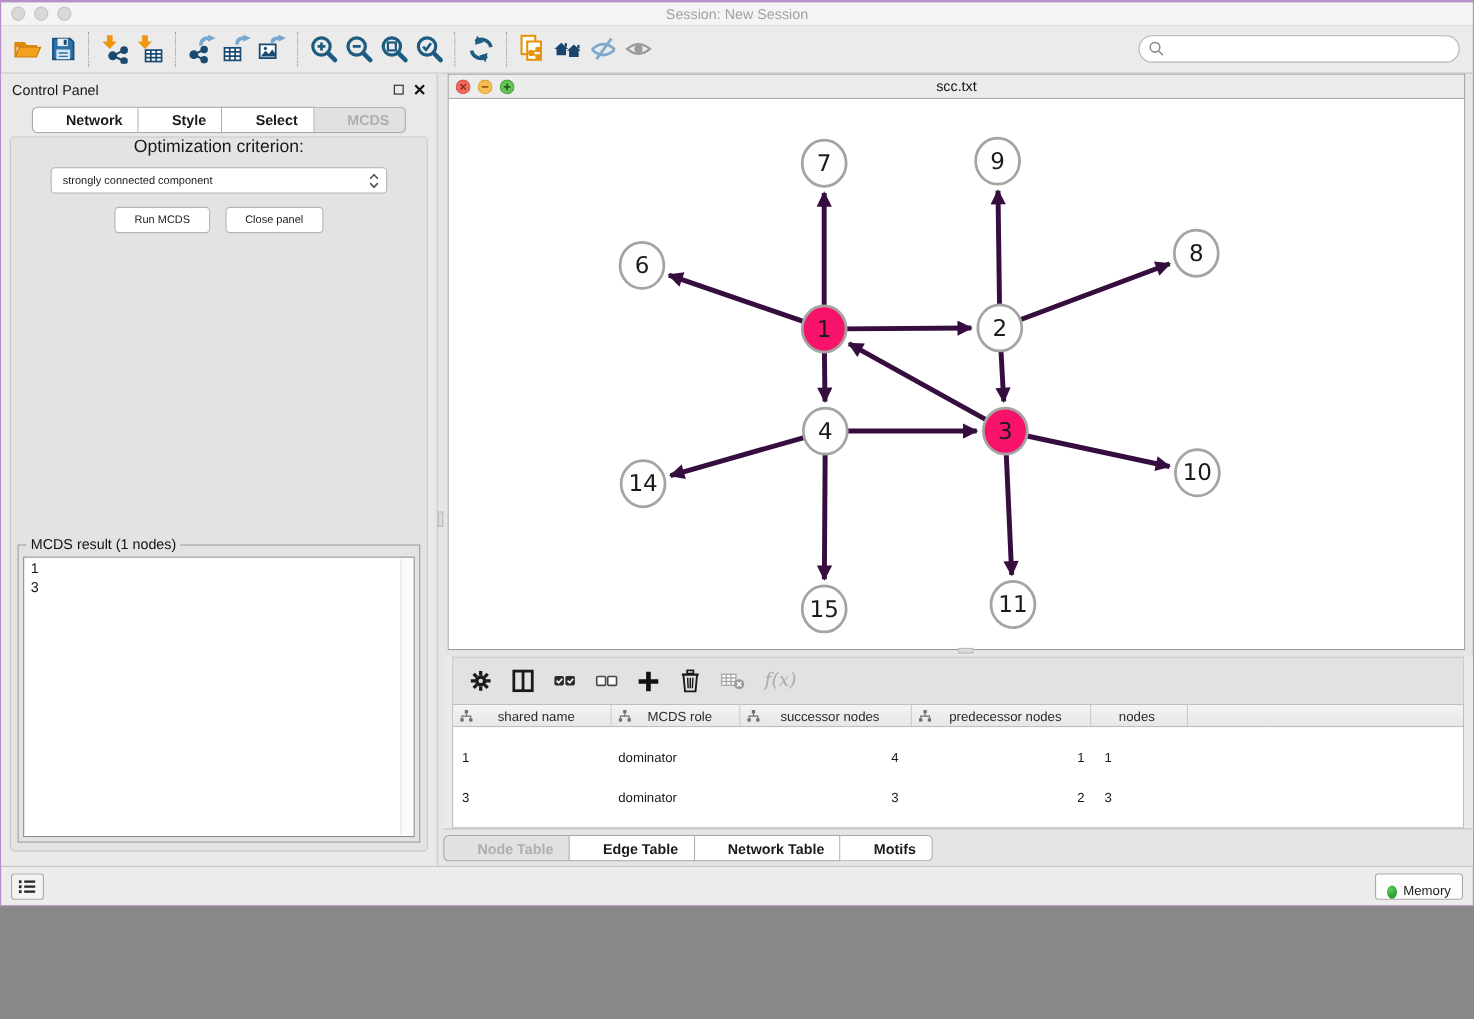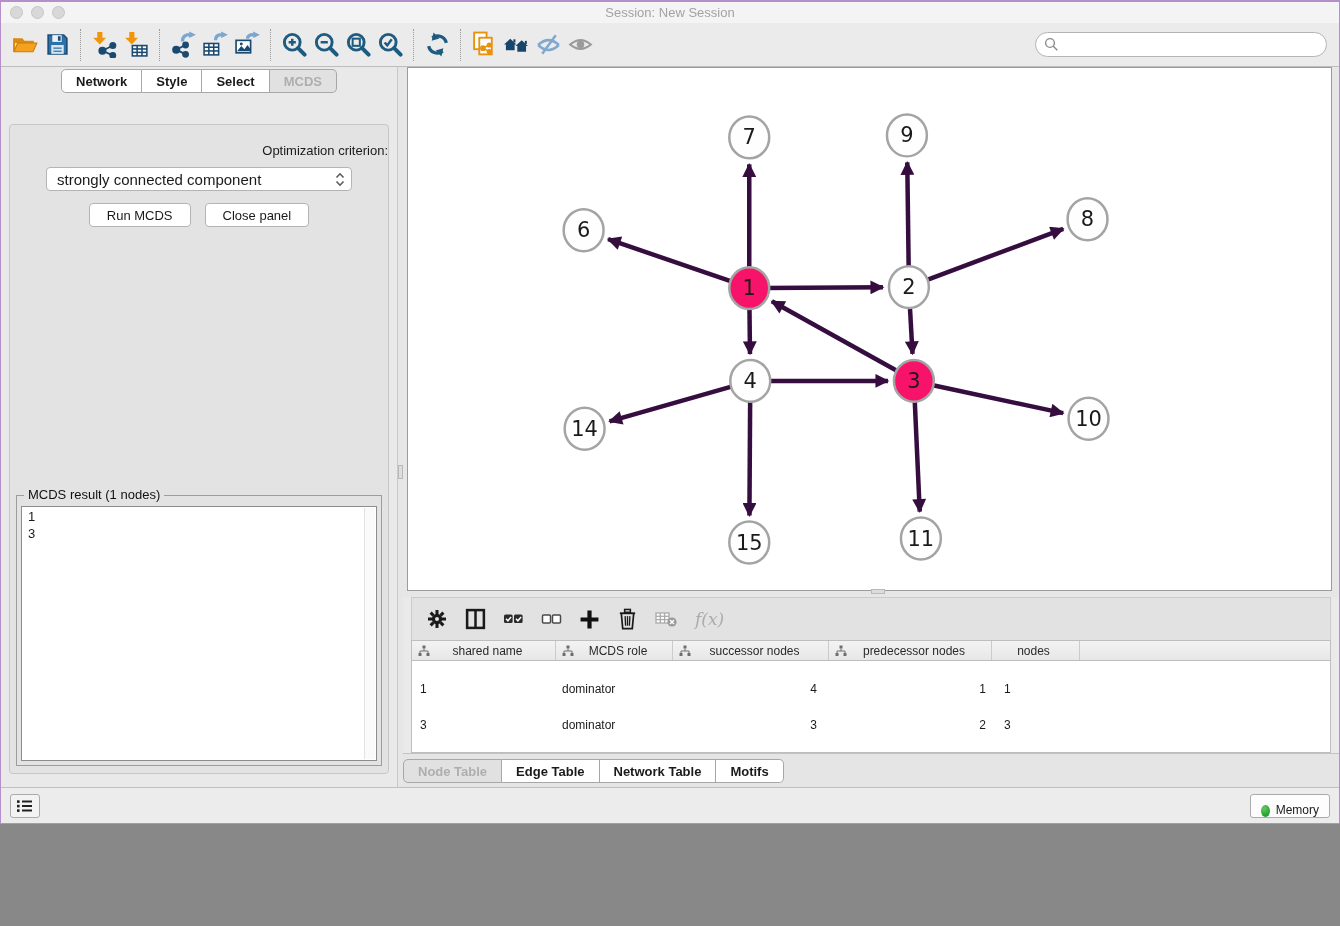--- a/index.html
+++ b/index.html
@@ -25,30 +25,30 @@
   .tb-search input{border:none;outline:none;flex:1;font-size:13px;background:transparent;margin-left:5px;font-family:inherit;}
   
   .main{flex:1;display:flex;min-height:0;background:#E7E6E7;}
   
   .control-panel{width:396px;background:#EAE9EA;position:relative;flex:0 0 auto;}
   .cp-head{height:28px;display:flex;align-items:center;padding:0 10px;}
   .cp-head .ptitle{font-size:13px;color:#161616;}
   .pwin-controls{margin-left:auto;display:flex;align-items:center;gap:9px;}
   .wbox{width:9px;height:9px;border:1.6px solid #222;display:inline-block;background:transparent;}
   .tabstrip{display:flex;justify-content:center;height:24px;margin-top:2px;}
-  .tab{background:#fff;border:1px solid #A8A7A8;border-left:none;padding:2px 14px 0 14px;font-size:13px;font-weight:600;height:24px;line-height:20px;}
+  .tab{background:#fff;border:1px solid #A8A7A8;border-left:none;padding:2px 14px 0 30px;font-size:13px;font-weight:600;height:24px;line-height:20px;}
   .tab.first{border-left:1px solid #A8A7A8;border-radius:5px 0 0 5px;}
   .tab.last{border-radius:0 5px 5px 0;}
   .tab.active{background:#E2E1E2;color:#AFAEAF;}
   .cp-content{position:absolute;left:8px;right:8px;top:57px;bottom:13px;background:#E4E3E4;border:1px solid #C8C7C8;border-radius:4px;}
-  .opt-label{text-align:right;margin-top:18px;font-size:13px;}
-  .combo{margin:9px 36px 0 36px;height:24px;background:#fff;border:1px solid #B5B4B5;border-radius:4px;display:flex;align-items:center;padding:0 6px 0 10px;font-size:15px;}
+  .opt-label{text-align:center;font-size:16px;}
+  .combo{margin:9px 36px 0 36px;height:24px;background:#fff;border:1px solid #B5B4B5;border-radius:4px;display:flex;align-items:center;padding:0 6px 0 10px;font-size:10px;}
   .combo .cval{flex:1;}
   .btnrow{display:flex;justify-content:center;gap:14px;margin-top:12px;}
-  .pbtn{height:24px;background:#fff;border:1px solid #B5B4B5;border-radius:4px;padding:0 17px;font-size:13px;display:flex;align-items:center;}
+  .pbtn{height:24px;background:#fff;border:1px solid #B5B4B5;border-radius:4px;padding:0 17px;font-size:10px;display:flex;align-items:center;}
   .groupbox{position:absolute;left:6px;right:6px;top:370px;bottom:7px;border:1px solid #9E9D9E;}
   .gb-label{position:absolute;top:-9px;left:7px;background:#E4E3E4;padding:0 4px;font-size:13px;color:#111;}
   .gb-text{position:absolute;left:4px;right:4px;top:10px;bottom:4px;background:#fff;border:1px solid #8E8D8E;padding:1px 6px;font-size:13px;line-height:17px;overflow:hidden;}
   .gb-text .line{display:block;}
   .gb-scroll{position:absolute;top:1px;bottom:1px;right:1px;width:11px;background:#FAFAFA;border-left:1px solid #E2E2E2;}
   
   .splitter{width:6px;background:#E7E6E7;border-left:1px solid #C9C8C9;position:relative;flex:0 0 auto;}
   .vgrip{position:absolute;left:0px;top:398px;width:5px;height:14px;background:#DDDCDD;border:1px solid #BBBABB;}
   
   .right-col{flex:1;display:flex;flex-direction:column;position:relative;min-width:0;}
@@ -257,20 +257,29 @@
         <circle cx="6" cy="6" r="4.4" stroke="#8A8A8A" stroke-width="1.4" fill="none"></circle>
         <line x1="9.3" y1="9.3" x2="13.3" y2="13.3" stroke="#8A8A8A" stroke-width="1.4"></line>
       </svg>
       <input type="text" placeholder="" style="">
     </div>
   </div>
 
   <div class="main">
 
     <div class="control-panel">
+      <div class="cp-head">
+        <span class="ptitle">Control Panel</span>
+        <span class="pwin-controls">
+          <span class="wbox"></span>
+          <svg width="11" height="11" viewBox="0 0 11 11">
+            <path d="M1.5 1.5 L9.5 9.5 M9.5 1.5 L1.5 9.5" stroke="#111" stroke-width="2"></path>
+          </svg>
+        </span>
+      </div>
       <div class="tabstrip">
         <span class="tab first">Network</span>
         <span class="tab">Style</span>
         <span class="tab">Select</span>
         <span class="tab last active">MCDS</span>
       </div>
       <div class="cp-content">
         <div class="opt-label">Optimization criterion:</div>
         <div class="combo">
           <span class="cval">strongly connected component</span>
@@ -293,20 +302,37 @@
       </div>
     </div>
 
     <div class="splitter">
       <span class="vgrip"></span>
     </div>
 
     <div class="right-col">
 
       <div class="net-window">
+        <div class="net-title">
+          <span class="lights">
+            <svg width="14" height="14" viewBox="0 0 14 14">
+              <circle cx="7" cy="7" r="6.2" fill="#EE6A5E" stroke="#D4584C"></circle>
+              <path d="M4.6 4.6 L9.4 9.4 M9.4 4.6 L4.6 9.4" stroke="#8F2B20" stroke-width="1.4"></path>
+            </svg>
+            <svg width="14" height="14" viewBox="0 0 14 14">
+              <circle cx="7" cy="7" r="6.2" fill="#F6BE50" stroke="#DFA33C"></circle>
+              <path d="M4 7 H10" stroke="#985C0A" stroke-width="1.6"></path>
+            </svg>
+            <svg width="14" height="14" viewBox="0 0 14 14">
+              <circle cx="7" cy="7" r="6.2" fill="#66C35A" stroke="#4CA73F"></circle>
+              <path d="M4 7 H10 M7 4 V10" stroke="#1D6316" stroke-width="1.6"></path>
+            </svg>
+          </span>
+          <span class="title">scc.txt</span>
+        </div>
         <div class="net-canvas">
           <svg width="100%" height="100%" viewBox="0 0 925 500" preserveAspectRatio="xMidYMid meet">
               <defs>
                 <marker id="arw" viewBox="0 0 10 10" refX="9" refY="5" markerWidth="3.6" markerHeight="3.1" orient="auto">
                   <path d="M0 0 L10 5 L0 10 Z" fill="#360D3F"></path>
                 </marker>
               </defs>
               <line x1="342" y1="192" x2="342" y2="85" stroke="#360D3F" stroke-width="4.5" marker-end="url(#arw)"></line>
               <line x1="326.8954313260737" y1="203.39265635824876" x2="200.54492409513023" y2="159.90578107807553" stroke="#360D3F" stroke-width="4.5" marker-end="url(#arw)"></line>
               <line x1="357.99968750915497" y1="208.89375207513453" x2="476.0005077976232" y2="208.16874670419813" stroke="#360D3F" stroke-width="4.5" marker-end="url(#arw)"></line>

